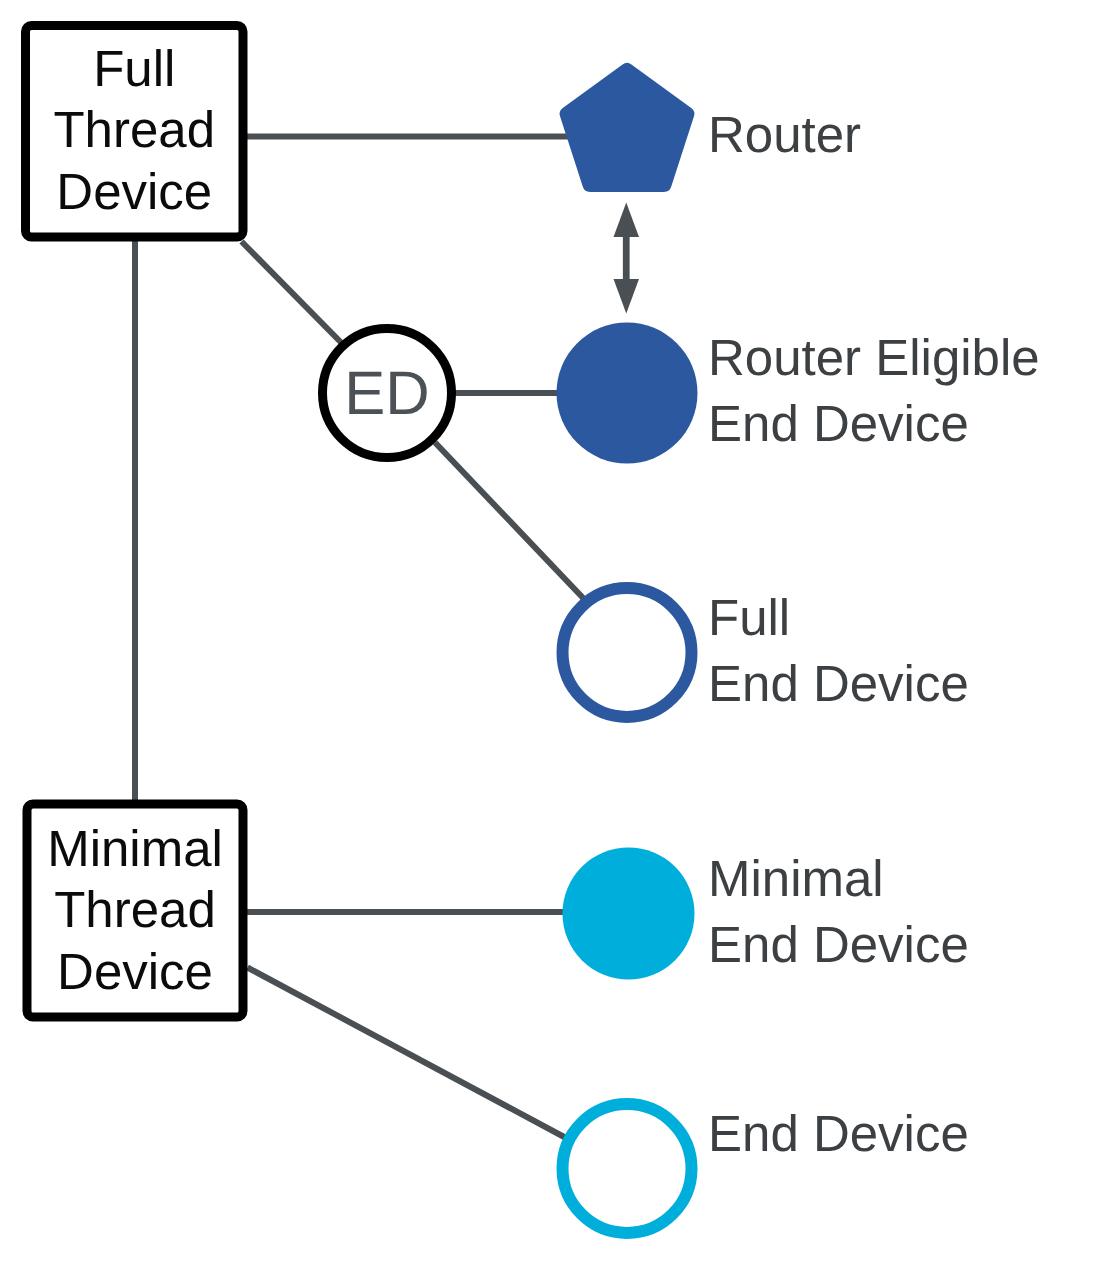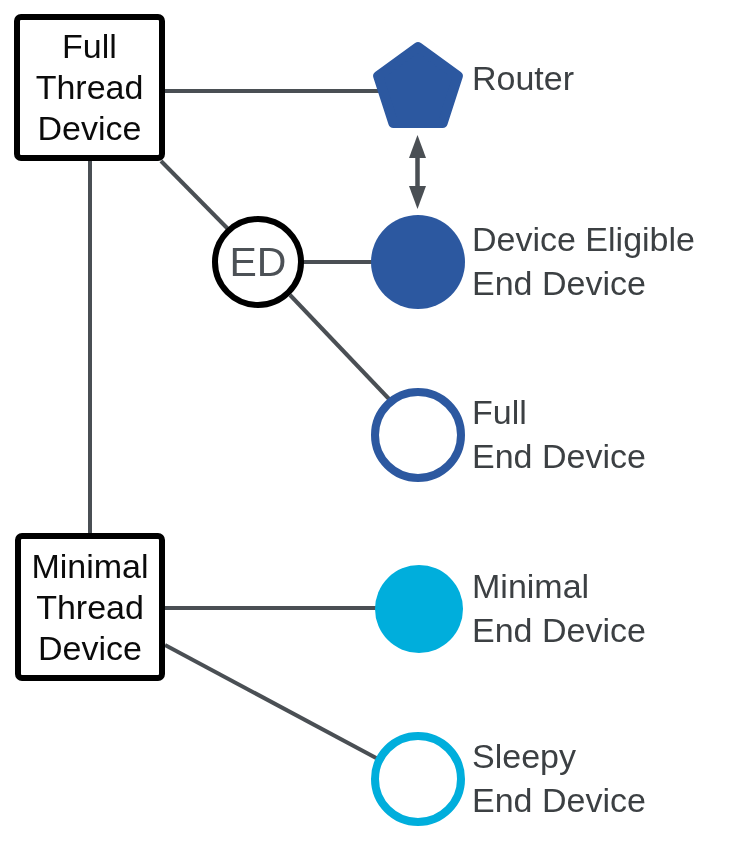--- a/index.html
+++ b/index.html
@@ -52,21 +52,21 @@
     box-sizing:border-box;border:6px solid var(--box-border);border-radius:50%;
     background:#fff;display:flex;align-items:center;justify-content:center;
     font-size:41px;color:var(--ed-text);
   }
 
   .node-label{
     position:absolute;left:472px;
     font-size:34px;line-height:44px;color:var(--label-text);
     white-space:nowrap;
   }
-  .label-router{top:56px;}
+  .label-router{top:68px;}
   .label-reed{top:217px;}
   .label-fed{top:390px;}
   .label-med{top:564px;}
   .label-sed{top:734px;}
   .label-line{display:block;}
 </style>
 </head>
 <body>
 
 <div class="canvas">
@@ -109,32 +109,31 @@
   <div class="node-circle circle-reed"></div>
   <div class="node-circle circle-fed"></div>
   <div class="node-circle circle-med"></div>
   <div class="node-circle circle-sed"></div>
 
   <div class="node-label label-router">
     <span class="label-line">Router</span>
   </div>
 
   <div class="node-label label-reed">
-    <span class="label-line">Device Eligible</span>
+    <span class="label-line">Router Eligible</span>
     <span class="label-line">End Device</span>
   </div>
 
   <div class="node-label label-fed">
     <span class="label-line">Full</span>
     <span class="label-line">End Device</span>
   </div>
 
   <div class="node-label label-med">
     <span class="label-line">Minimal</span>
     <span class="label-line">End Device</span>
   </div>
 
   <div class="node-label label-sed">
-    <span class="label-line">Sleepy</span>
     <span class="label-line">End Device</span>
   </div>
 
 </div>
 
 </body></html>

